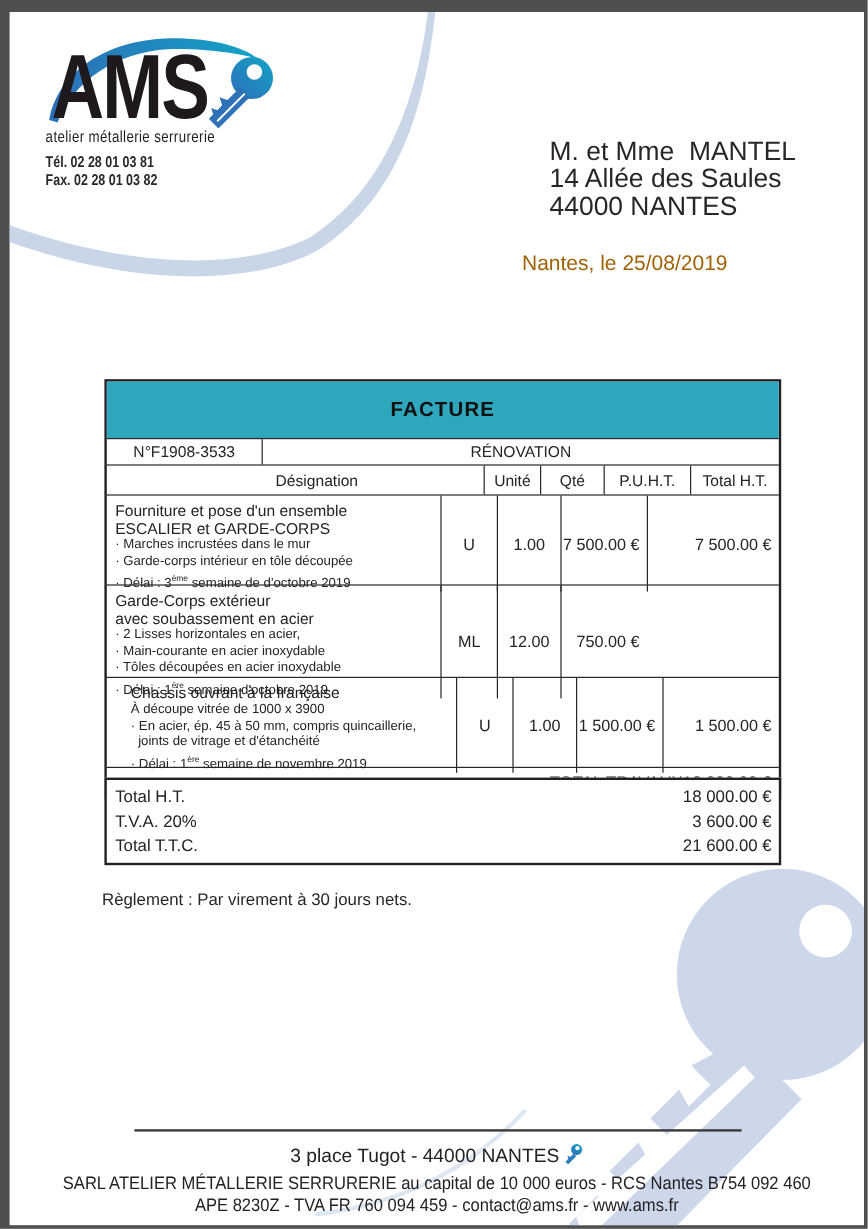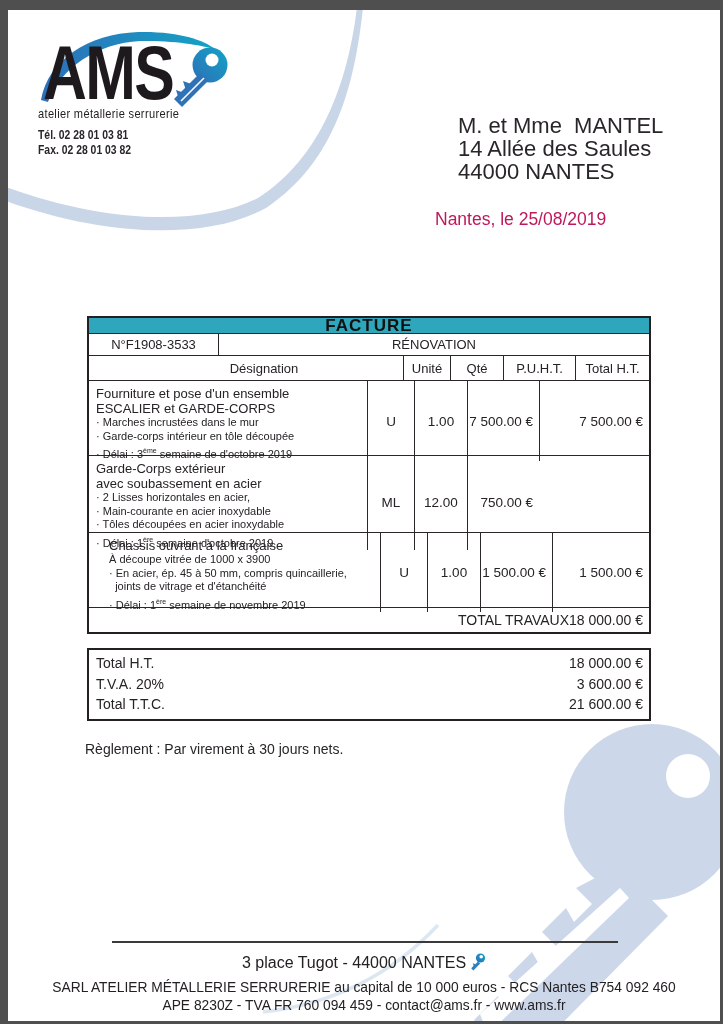--- a/index.html
+++ b/index.html
@@ -14,27 +14,27 @@
   .logo-ams { position:absolute; left:35px; top:25px; font-size:76px; font-weight:bold; line-height:1;
               letter-spacing:-2px; transform:scaleX(0.80); transform-origin:left top; color:#1d191c; }
   .logo-tagline { position:absolute; left:30px; top:96px; font-size:13.5px; letter-spacing:0.4px;
                   transform:scaleX(0.82); transform-origin:left top; color:#211d20; }
   .logo-phone, .logo-fax { position:absolute; left:30px; font-size:13px; font-weight:bold;
                   transform:scaleX(0.80); transform-origin:left top; color:#29252a; }
   .logo-phone { top:117px; } .logo-fax { top:132px; }
 
   
   .recipient { position:absolute; left:450px; top:104px; font-size:22px; line-height:23.2px; white-space:pre; color:#29252a; }
-  .date-line { position:absolute; left:427px; top:199px; font-size:17.5px; color:#be185d; }
+  .date-line { position:absolute; left:427px; top:199px; font-size:17.5px; color:#a16207; }
 
   
   .inv-table { position:absolute; left:79px; top:306px; width:564px; border:2px solid #231f22; background:#fff; }
   .t-row { display:grid; border-top:1px solid #2a262a; }
   .t-row:first-child { border-top:none; }
-  .banner { height:15px; display:flex; align-items:center; justify-content:center;
+  .banner { height:47px; display:flex; align-items:center; justify-content:center;
             font-size:17px; font-weight:bold; letter-spacing:1px; color:#111; }
   .row-num { grid-template-columns:129px 1fr; height:22px; }
   .row-num > div { display:flex; align-items:center; justify-content:center; font-size:13px; }
   .row-num > div + div { border-left:1px solid #2a262a; }
   .row-head { grid-template-columns:278px 47px 53px 72px 1fr; height:25px;padding-left:36px; }
   .row-head > div { display:flex; align-items:center; justify-content:center; font-size:13px; }
   .row-head > div + div, .item-row > div + div { border-left:1px solid #2a262a; }
   .item-row { grid-template-columns:278px 47px 53px 72px 1fr; }
   .item-row:nth-of-type(4) { height:75px; }
   .item-row:nth-of-type(5) { height:77px; }

